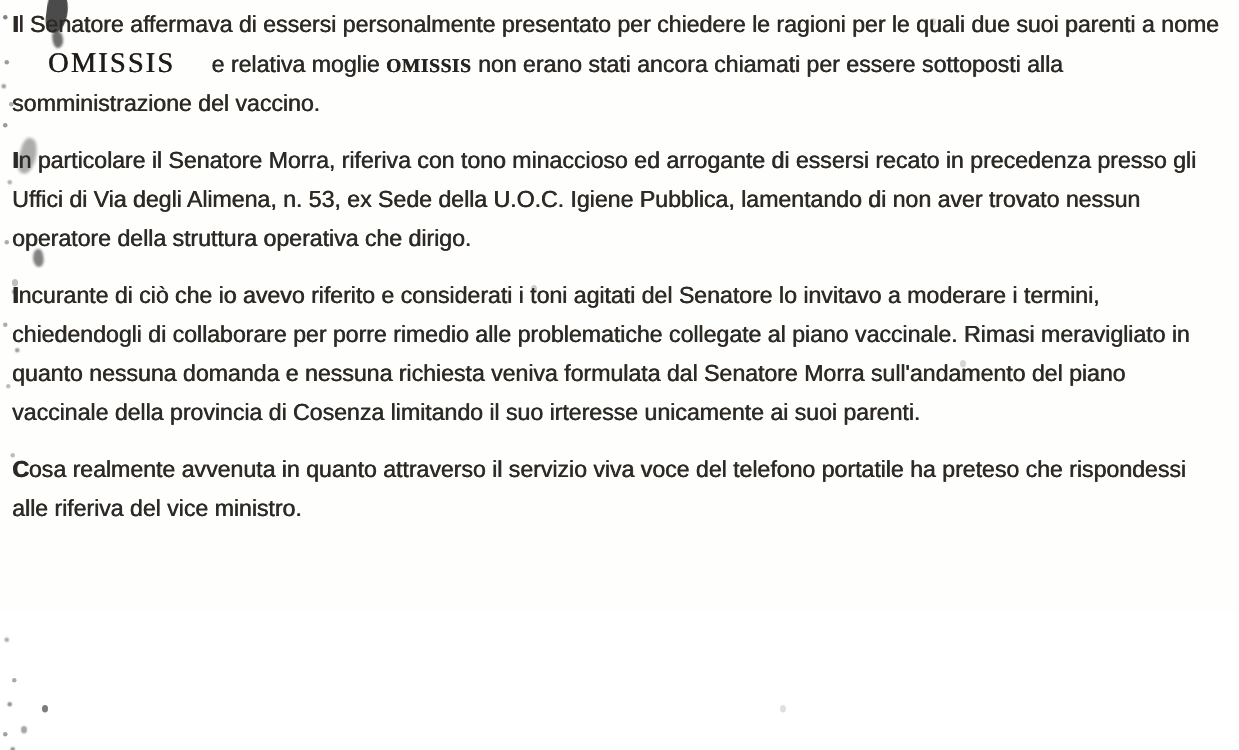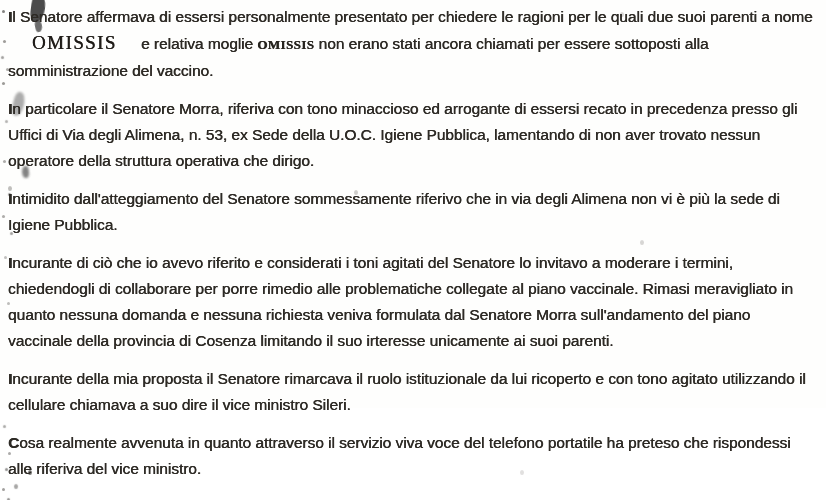--- a/index.html
+++ b/index.html
@@ -151,22 +151,20 @@
     <p>
       <span>Il Senatore affermava di essersi personalmente presentato per chiedere le ragioni per le quali due suoi parenti a nome</span>
       <span class="omissis-large">OMISSIS</span>
       <span>e relativa moglie</span>
       <span class="omissis-small">OMISSIS</span>
       <span>non erano stati ancora chiamati per essere sottoposti alla somministrazione del vaccino.</span>
     </p>
 
     <p>In particolare il Senatore Morra, riferiva con tono minaccioso ed arrogante di essersi recato in precedenza presso gli Uffici di Via degli Alimena, n. 53, ex Sede della U.O.C. Igiene Pubblica, lamentando di non aver trovato nessun operatore della struttura operativa che dirigo.</p>
 
-    <p>Intimidito dall'atteggiamento del Senatore sommessamente riferivo che in via degli Alimena non vi è più la sede di Igiene Pubblica.</p>
 
     <p>Incurante di ciò che io avevo riferito e considerati i toni agitati del Senatore lo invitavo a moderare i termini, chiedendogli di collaborare per porre rimedio alle problematiche collegate al piano vaccinale. Rimasi meravigliato in quanto nessuna domanda e nessuna richiesta veniva formulata dal Senatore Morra sull'andamento del piano vaccinale della provincia di Cosenza limitando il suo irteresse unicamente ai suoi parenti.</p>
 
-    <p>Incurante della mia proposta il Senatore rimarcava il ruolo istituzionale da lui ricoperto e con tono agitato utilizzando il cellulare chiamava a suo dire il vice ministro Sileri.</p>
 
     <p>Cosa realmente avvenuta in quanto attraverso il servizio viva voce del telefono portatile ha preteso che rispondessi alle riferiva del vice ministro.</p>
 
   </div>
 </div>
 
 </body></html>

